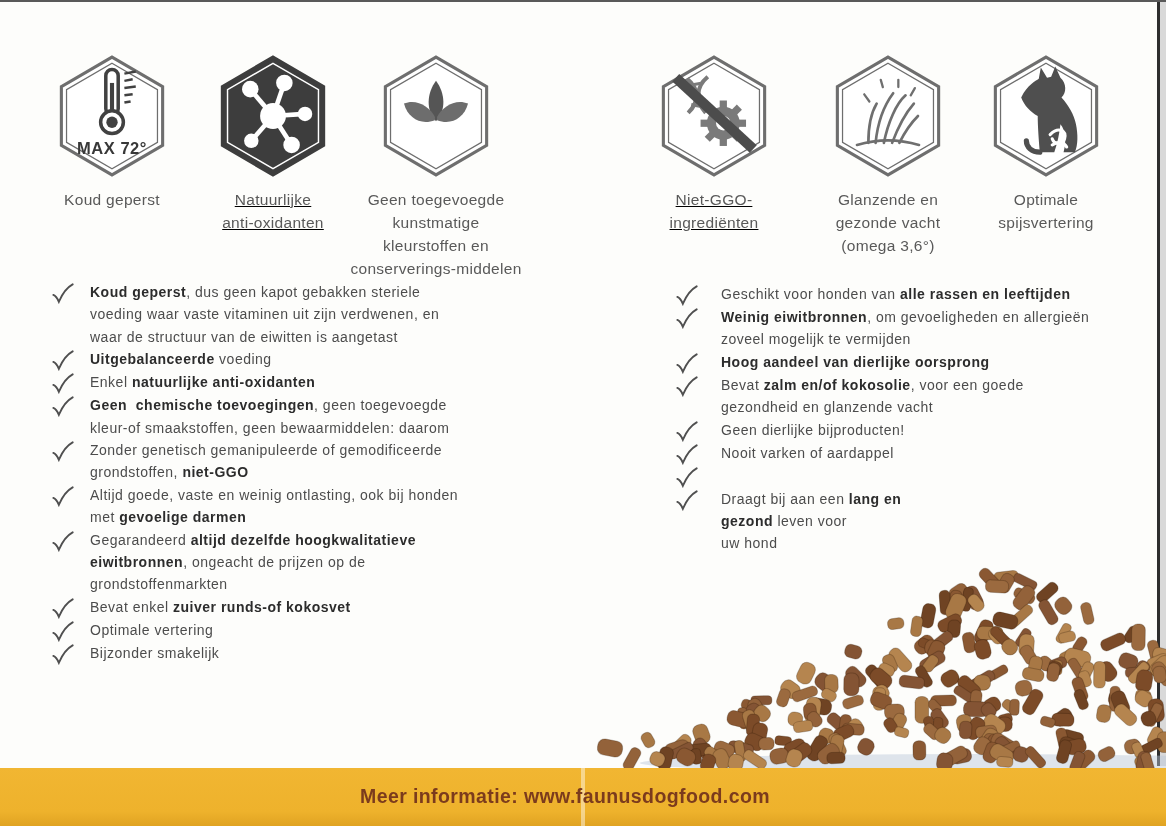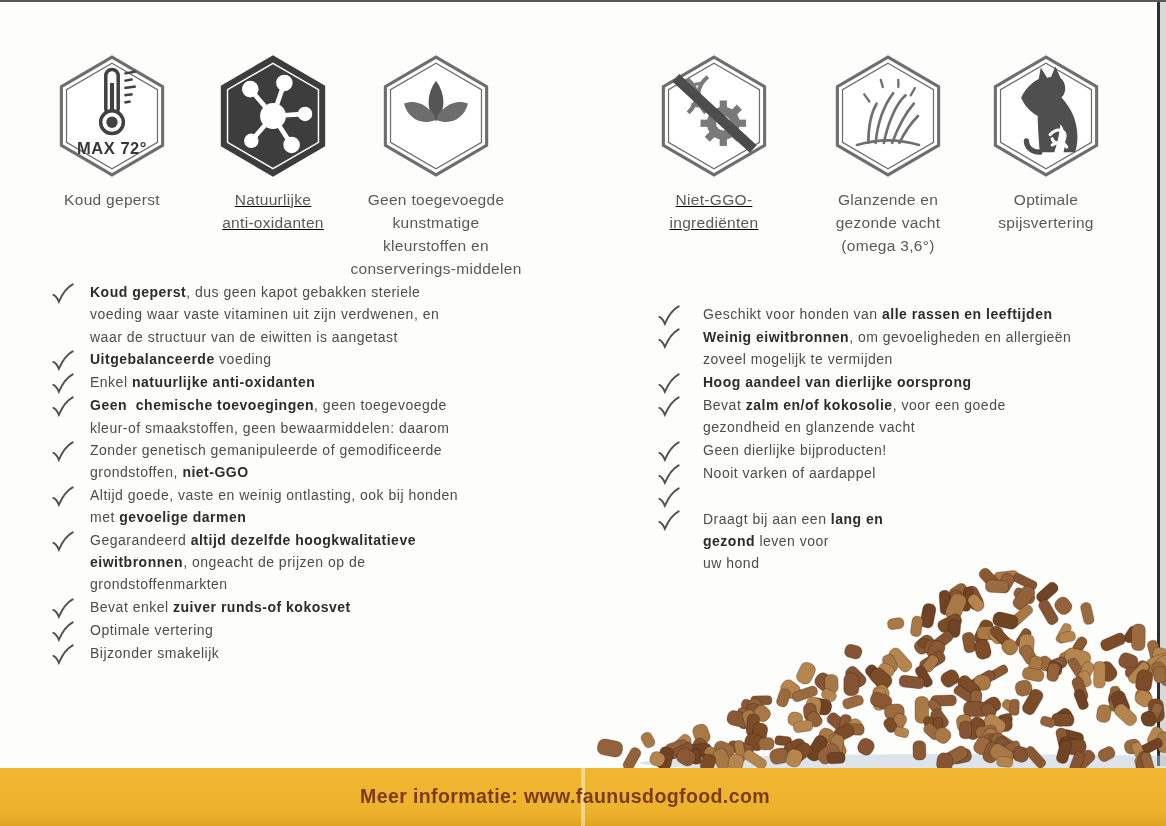--- a/index.html
+++ b/index.html
@@ -20,21 +20,21 @@
   .badge-label {
     margin-top:10px; font-size:15.5px; line-height:23px; letter-spacing:.3px;
     color:#595959; white-space:pre-line;
   }
   #badge-1 { left:7px; }   #badge-2 { left:168px;text-decoration:underline; } #badge-3 { left:331px; }
   #badge-4 { left:609px;text-decoration:underline; } #badge-5 { left:783px; } #badge-6 { left:941px; }
 
   
   .checklist { position:absolute; }
   #list-left  { left:52px; top:281px; width:470px; }
-  #list-right { left:658px; top:283px; width:460px;margin-top:20px; }
+  #list-right { left:676px; top:283px; width:460px; }
   .check-row { display:flex; align-items:flex-start; }
   .check-cell { flex:none; padding-top:2px; }
   #list-left  .check-cell { width:38px; }
   #list-right .check-cell { width:45px; }
   .check-cell svg { display:block; }
   .check-text { font-size:14px; line-height:22.4px; letter-spacing:.5px; color:#4c4c4c; }
   .check-text span, .check-text b { white-space:pre; }
   .check-text b { color:#2c2c2c; }
 
   

